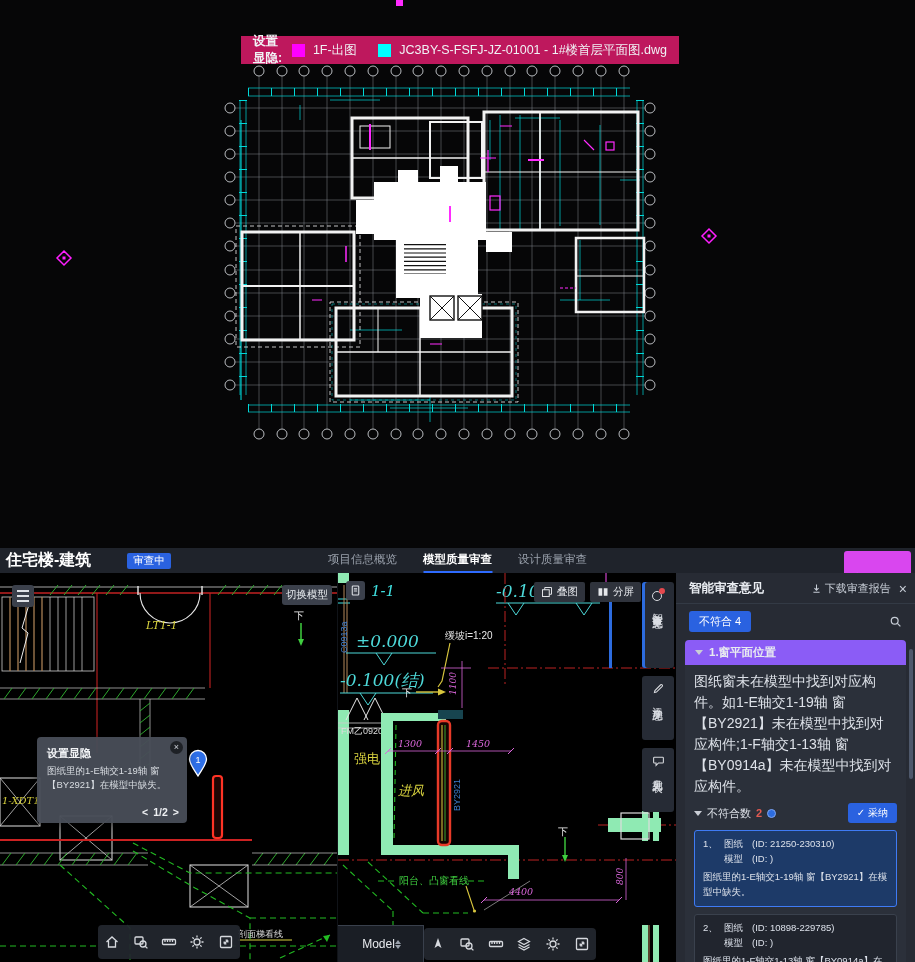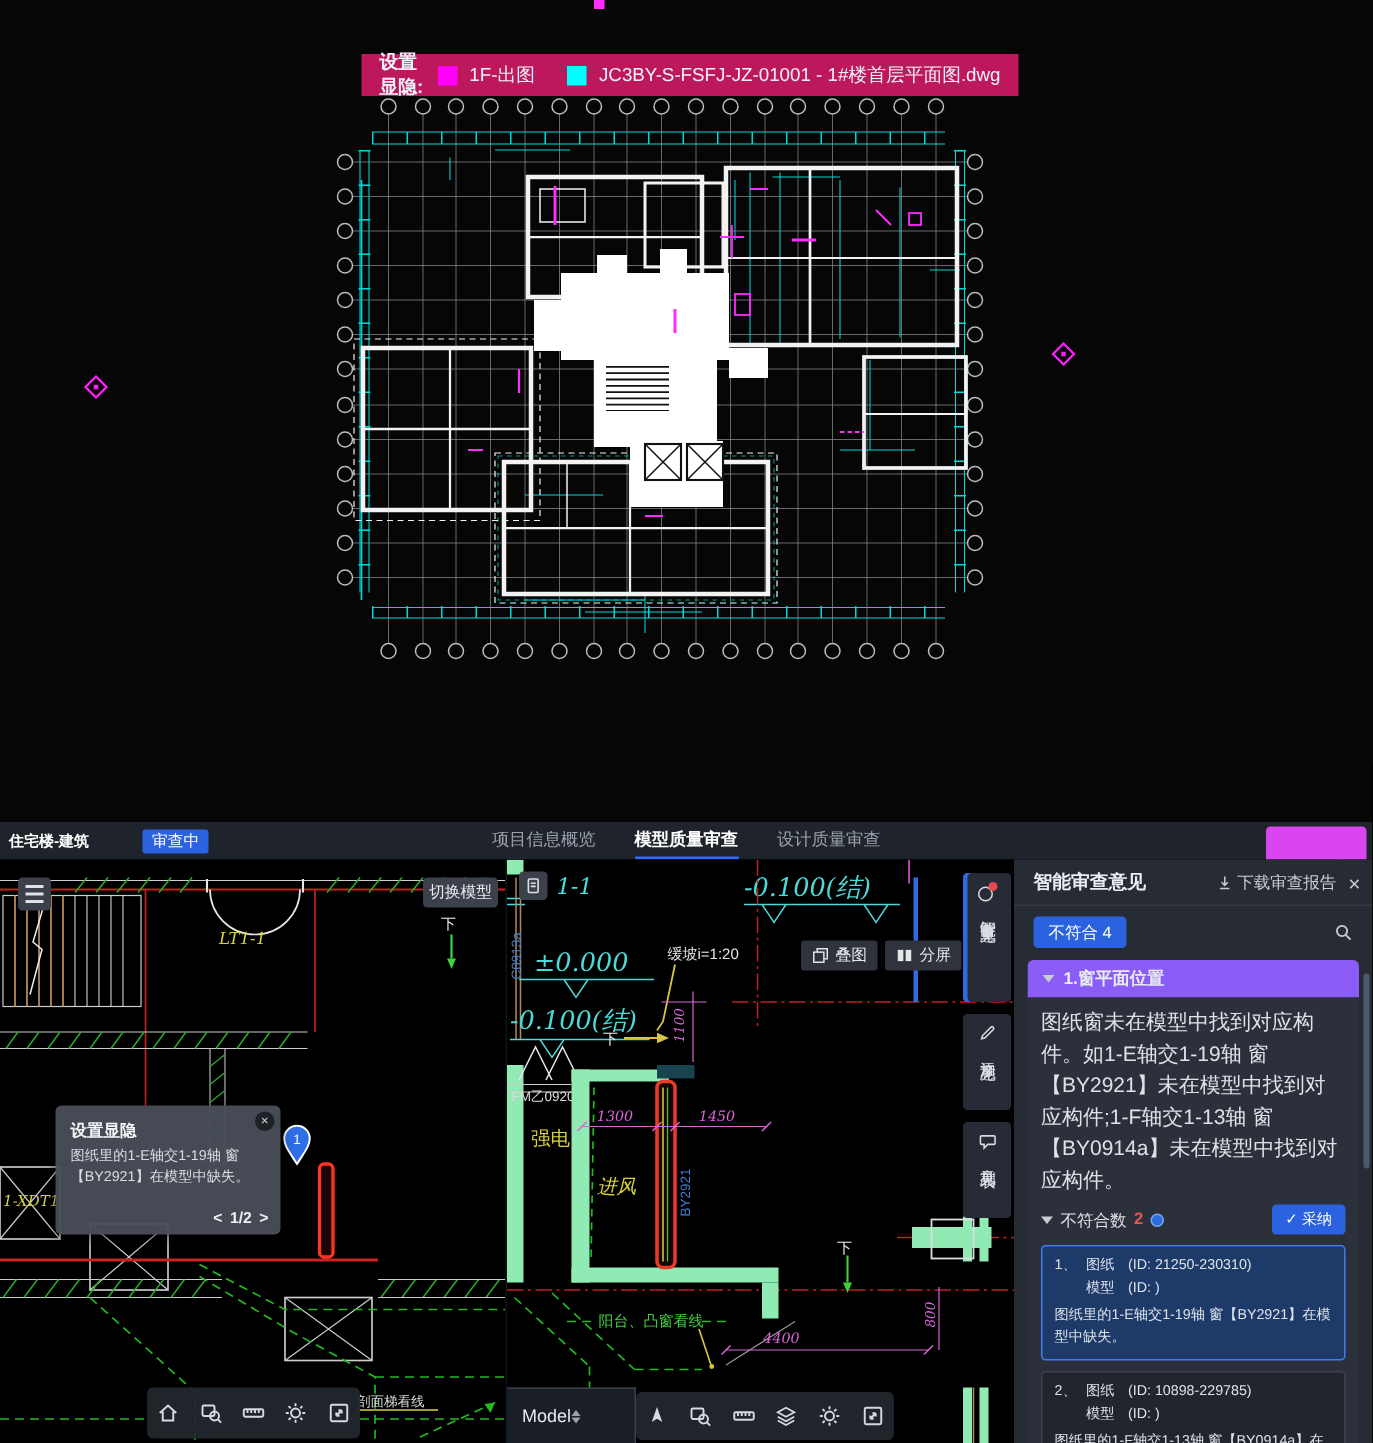--- a/index.html
+++ b/index.html
@@ -16,21 +16,21 @@
   .swatch { width:13px; height:13px; display:inline-block; flex:none; }
   .swatch.magenta { background:#ff00ff; }
   .swatch.cyan { background:#00ffff; }
   .legend-item { color:#f0f2f5; font-size:12.5px; white-space:nowrap; }
   .legend-gap { width:10px; }
 
   
   .app { position:absolute; left:0; top:548px; width:915px; height:414px; background:#14161c; }
   .navbar { position:relative; height:25px; background:#1f232b; display:flex; align-items:center; }
   .nav-left { display:flex; align-items:center; gap:8px; padding-left:6px; }
-  .nav-project { color:#fff; font-size:10px; font-weight:bold; }
+  .nav-project { color:#fff; font-size:16px; font-weight:bold; }
   .nav-badge { background:#2a62e0; color:#fff; font-size:10.5px; padding:1px 6px; border-radius:2px;margin-left:28px; }
   .nav-tabs { position:absolute; left:50%; top:0; height:25px; transform:translateX(-50%);
     display:flex; gap:26px; align-items:stretch; }
   .nav-tab { color:#9aa1ac; font-size:11.5px; display:flex; align-items:center; border-bottom:2px solid transparent; cursor:pointer; }
   .nav-tab.active { color:#fff; font-weight:bold; border-bottom:2px solid #2e6bff; }
   .nav-manage { position:absolute; right:4px; top:3px; background:#d946ef; color:#fff; font-size:11px;
     border:none; border-radius:3px; padding:20px 8px; cursor:pointer; }
 
   .workspace { position:relative; width:915px; height:389px; background:#000; }
   .panel { position:absolute; top:0; height:389px; background:#000; overflow:hidden; }
@@ -64,26 +64,26 @@
   .left-bar { left:98px; top:352px; width:142px; height:34px; }
   .mid-bar { left:86px; top:355px; width:172px; height:32px; }
   .tool-ic { width:22px; height:22px; display:flex; align-items:center; justify-content:center; cursor:pointer; }
 
   
   .view-tag { position:absolute; left:8px; top:8px; display:flex; align-items:center; gap:6px; z-index:6; }
   .view-tag-box { width:19px; height:19px; background:#3b404b; border-radius:3px; display:flex; align-items:center; justify-content:center; }
   .view-tag-text { color:#3fe0e0; font-size:15px; font-style:italic; font-family:"DejaVu Serif",serif; }
   .mid-ctls { position:absolute; left:196px; top:9px; display:flex; gap:5px; z-index:7; }
   .mid-ctl { height:20px; background:#2f333c; border:none; border-radius:2px; color:#e5e7eb; font-size:10.5px;
-    display:flex; align-items:center; gap:4px; padding:0 7px; cursor:pointer;margin-top:45px; }
+    display:flex; align-items:center; gap:4px; padding:0 7px; cursor:pointer; }
 
   
   .model-ctl { position:absolute; left:0; top:352px; width:86px; height:37px; background:#1a1e25;
     border-top:1px solid #39404c; border-right:1px solid #39404c; display:flex; align-items:center;
-    justify-content:flex-start; padding:0 8px 0 10px; cursor:pointer; z-index:6; }
+    justify-content:center; padding:0 8px 0 10px; cursor:pointer; z-index:6; }
   .model-label { color:#e8eaee; font-size:12px; }
   .model-arrows { display:flex; flex-direction:column; gap:1px; }
   .model-arrows i { display:block; width:0; height:0; border-left:3.5px solid transparent; border-right:3.5px solid transparent; }
   .model-arrows .up { border-bottom:4px solid #9aa1ac; }
   .model-arrows .dn { border-top:4px solid #9aa1ac; }
 
   
   .vbtn { position:absolute; right:2px; width:32px; background:#262b35; border:none; border-radius:3px;
     display:flex; flex-direction:column; align-items:center; padding:6px 0 4px; gap:4px; cursor:pointer; z-index:7; }
   .vbtn.active { box-shadow:inset 3px 0 0 #2d6cdf; }

